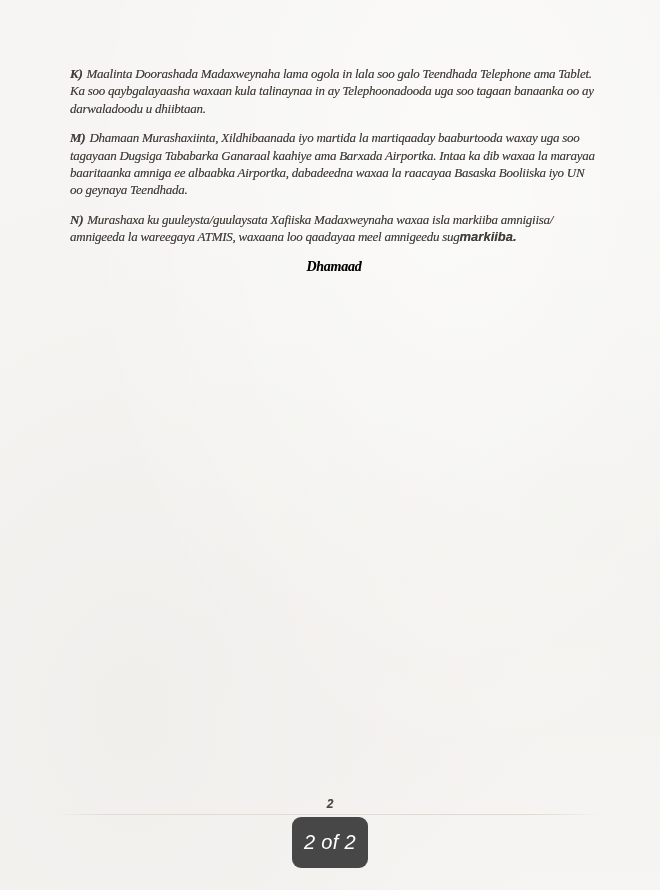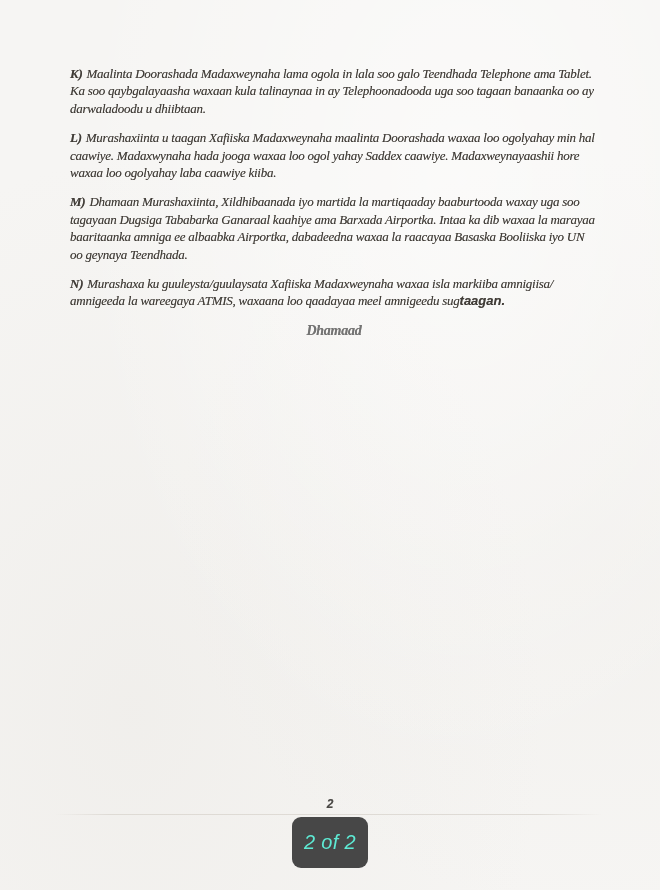--- a/index.html
+++ b/index.html
@@ -51,21 +51,21 @@
     font-family: "Liberation Sans", sans-serif;
     font-weight: 700;
     letter-spacing: 0;
   }
 
   .closing-heading {
     margin-top: 12px;
     text-align: center;
     font-weight: 700;
     font-size: 14px;
-    color: #737373;
+    color: #000000;
   }
 
   .printed-page-number {
     position: absolute;
     top: 797px;
     left: 0;
     width: 660px;
     text-align: center;
     font-family: "Liberation Sans", sans-serif;
     font-size: 12px;
@@ -92,40 +92,39 @@
     top: 817px;
     left: 50%;
     transform: translateX(-50%);
     width: 76px;
     height: 51px;
     background: #474747;
     border-radius: 9px;
     display: flex;
     align-items: center;
     justify-content: center;
-    color: #5eead4;
+    color: #ffffff;
     font-family: "Liberation Sans", sans-serif;
     font-size: 20px;
     letter-spacing: 0.3px;
   }
 </style>
 </head>
 <body>
 
 <div class="page">
 
   <div class="text-block">
 
     <p class="para"><span class="para-label">K)</span><span>Maalinta Doorashada Madaxweynaha lama ogola in lala soo galo Teendhada Telephone ama Tablet. Ka soo qaybgalayaasha waxaan kula talinaynaa in ay Telephoonadooda uga soo tagaan banaanka oo ay darwaladoodu u dhiibtaan.</span></p>
 
-    <p class="para"><span class="para-label">L)</span><span>Murashaxiinta u taagan Xafiiska Madaxweynaha  maalinta Doorashada waxaa loo ogolyahay min hal caawiye. Madaxwynaha hada jooga waxaa loo ogol yahay Saddex caawiye. Madaxweynayaashii hore waxaa loo ogolyahay laba caawiye kiiba.</span></p>
 
     <p class="para"><span class="para-label">M)</span><span>Dhamaan Murashaxiinta, Xildhibaanada iyo martida la martiqaaday baaburtooda waxay uga soo tagayaan Dugsiga Tababarka Ganaraal kaahiye ama Barxada Airportka. Intaa ka dib waxaa la marayaa baaritaanka amniga ee albaabka Airportka, dabadeedna waxaa la raacayaa Basaska Booliiska iyo UN oo geynaya Teendhada.</span></p>
 
-    <p class="para"><span class="para-label">N)</span><span>Murashaxa ku guuleysta/guulaysata Xafiiska Madaxweynaha waxaa isla markiiba amnigiisa/ amnigeeda la wareegaya ATMIS, waxaana loo qaadayaa meel amnigeedu sug</span><span class="mixed-font-suffix">taagan.</span></p>
+    <p class="para"><span class="para-label">N)</span><span>Murashaxa ku guuleysta/guulaysata Xafiiska Madaxweynaha waxaa isla markiiba amnigiisa/ amnigeeda la wareegaya ATMIS, waxaana loo qaadayaa meel amnigeedu sug</span><span class="mixed-font-suffix">markiiba.</span></p>
 
     <div class="closing-heading">Dhamaad</div>
 
   </div>
 
   <div class="printed-page-number">2</div>
 
   <div class="page-bottom-divider"></div>
 
   <div class="page-indicator-toast">2 of 2</div>

